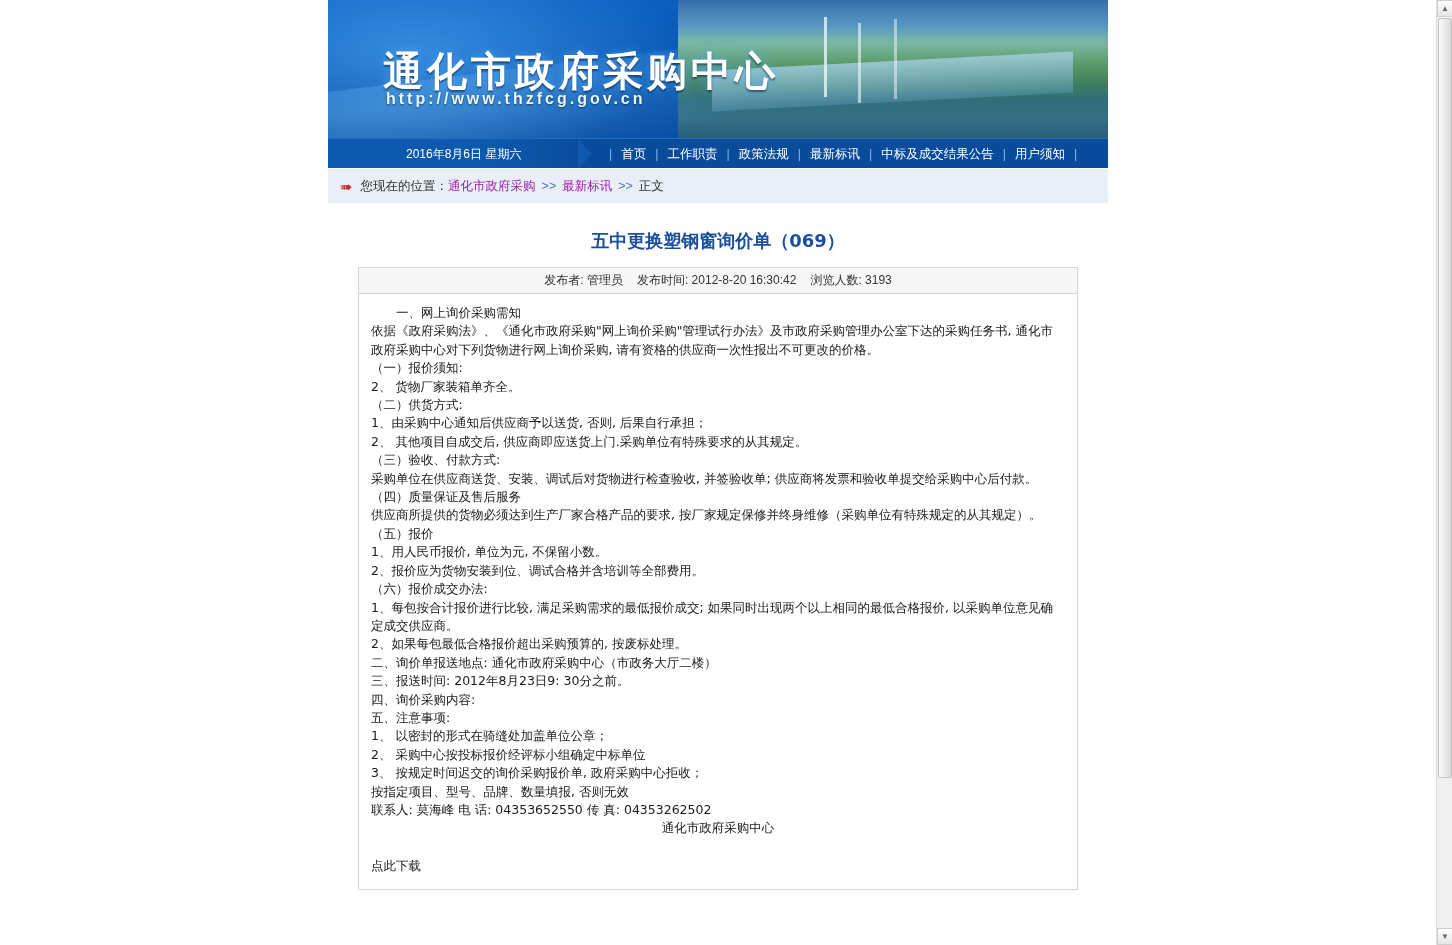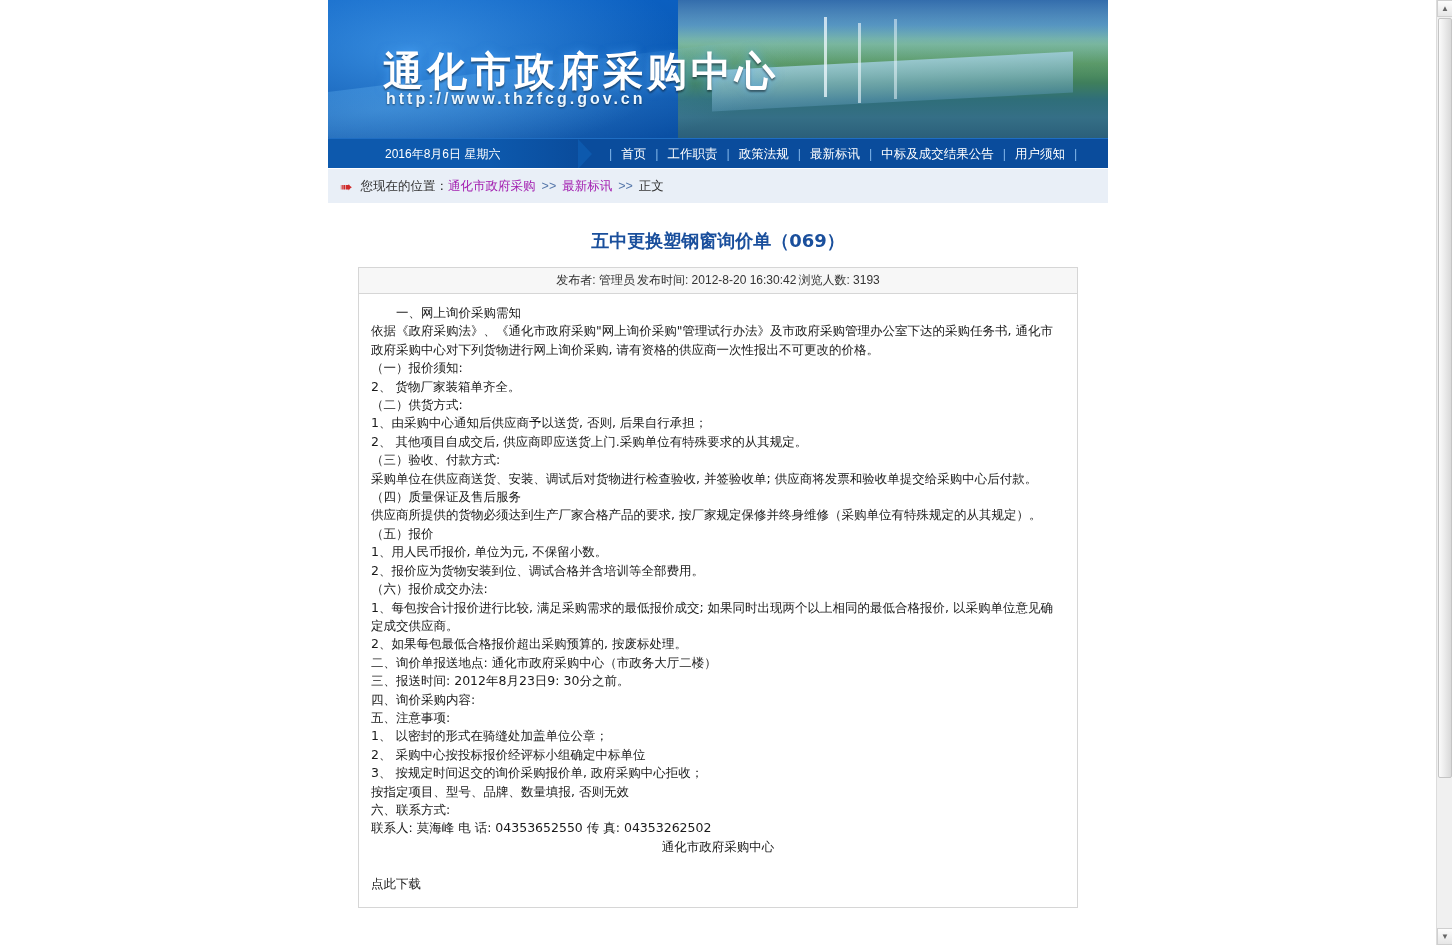--- a/index.html
+++ b/index.html
@@ -103,21 +103,21 @@
   .nav-date-wrap:after {
     content: "";
     position: absolute;
     right: -14px; top: 0;
     border-left: 14px solid #0d59ad;
     border-top: 15px solid transparent;
     border-bottom: 15px solid transparent;
   }
   .nav-date {
     position: absolute;
-    left: 57px; top: 7px;
+    left: 78px; top: 7px;
     font-size: 12px;
     color: #ffffff;
   }
   .nav-links {
     position: absolute;
     left: 272px; top: 0;
     height: 30px;
     display: flex;
     align-items: center;
     font-size: 12.5px;
@@ -167,21 +167,21 @@
   }
   .meta-bar {
     border: 1px solid #d6d6d6;
     background: #f7f7f7;
     height: 27px;
     display: flex;
     align-items: center;
     justify-content: center;
     font-size: 12px;
     color: #333333;
-    gap: 2px;
+    gap: 14px;
   }
   .meta-bar span { white-space: nowrap; }
   .content-box {
     border: 1px solid #d6d6d6;
     border-top: none;
     background: #ffffff;
     padding: 10px 12px 14px 12px;
     min-height: 470px;
   }
   .content-body {
@@ -304,21 +304,20 @@
             <p>1、每包按合计报价进行比较, 满足采购需求的最低报价成交; 如果同时出现两个以上相同的最低合格报价, 以采购单位意见确定成交供应商。</p>
             <p>2、如果每包最低合格报价超出采购预算的, 按废标处理。</p>
             <p>二、询价单报送地点: 通化市政府采购中心（市政务大厅二楼）</p>
             <p>三、报送时间: 2012年8月23日9: 30分之前。</p>
             <p>四、询价采购内容:</p>
             <p class="p-bold">五、注意事项:</p>
             <p class="p-bold">1、 以密封的形式在骑缝处加盖单位公章；</p>
             <p class="p-bold">2、 采购中心按投标报价经评标小组确定中标单位</p>
             <p class="p-bold">3、 按规定时间迟交的询价采购报价单, 政府采购中心拒收；</p>
             <p class="p-bold">按指定项目、型号、品牌、数量填报, 否则无效</p>
-            <p>六、联系方式:</p>
             <p>联系人: 莫海峰 电 话: 04353652550 传 真: 04353262502</p>
             <p class="p-center">通化市政府采购中心</p>
           </div>
         <div class="download">点此下载</div>
       </div>
     </div>
 
   </div>
 
   <div class="scrollbar">

